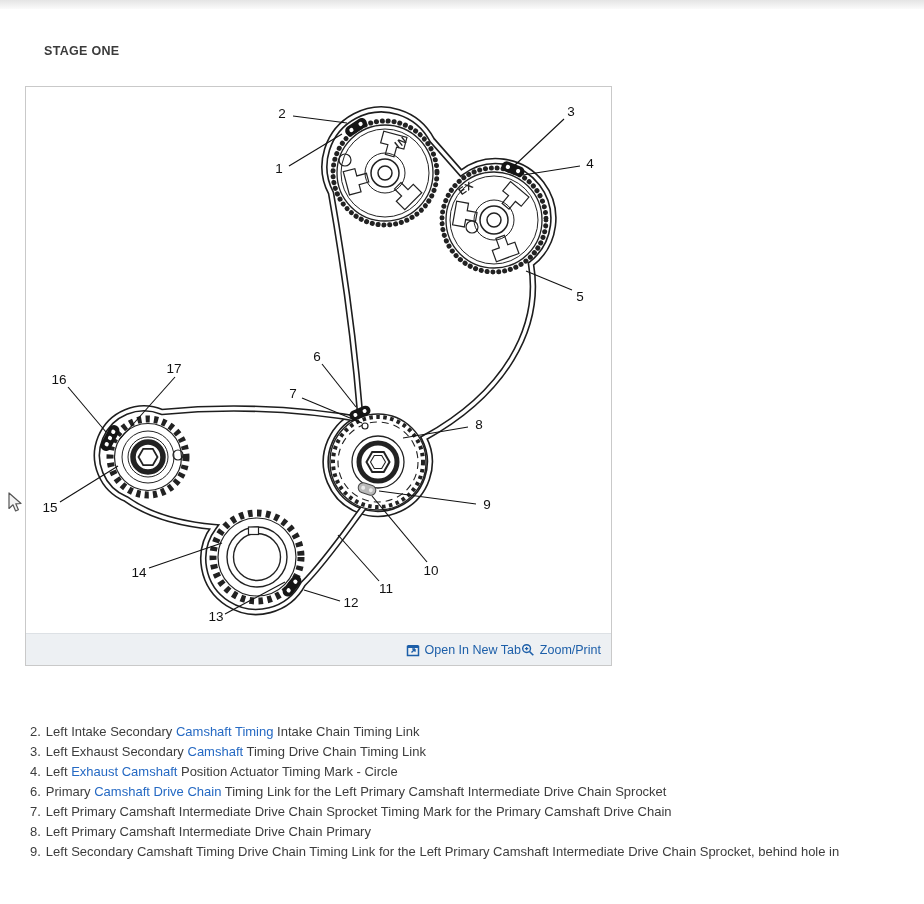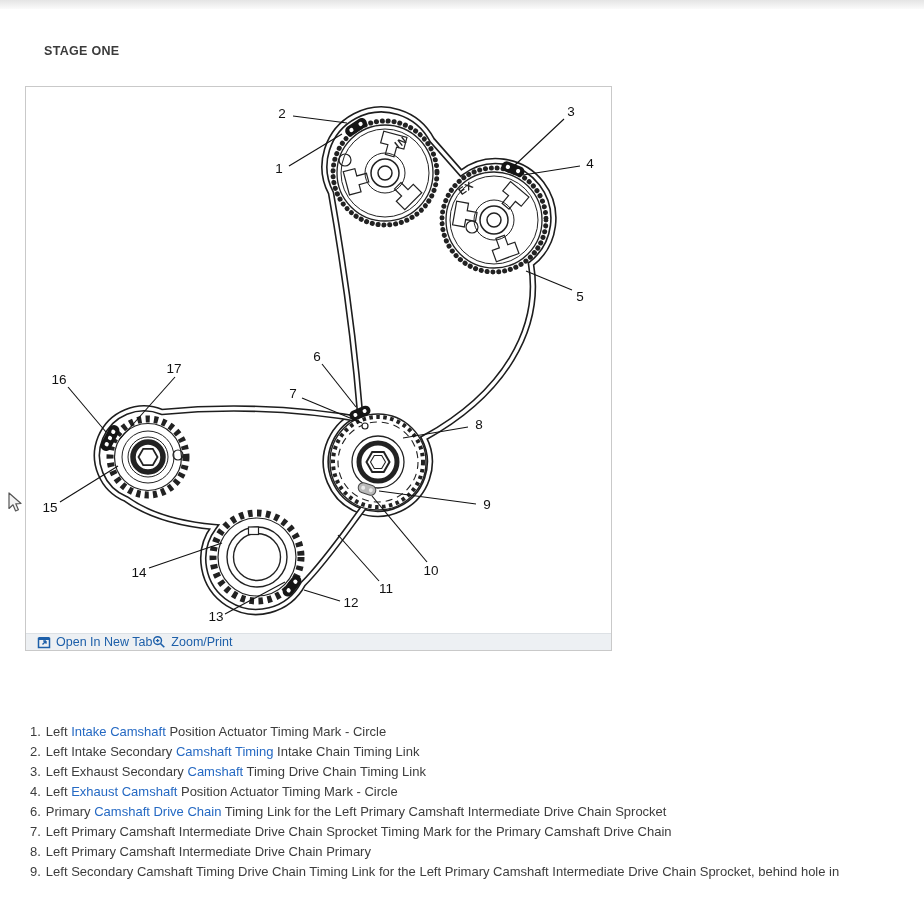--- a/index.html
+++ b/index.html
@@ -15,22 +15,22 @@
     width:924px;height:904px;position:relative;background:#fff;overflow:hidden;
     font-family:"Liberation Sans",sans-serif;color:var(--text);
   }
   .top-shade{position:absolute;left:0;top:0;width:924px;height:9px;
     background:linear-gradient(#e4e4e4,#fbfbfb);}
   .stage-title{position:absolute;left:28px;top:28px;margin:16px;
     font-size:12.5px;font-weight:bold;color:var(--heading);letter-spacing:.3px;}
   .figure-panel{position:absolute;left:25px;top:86px;width:587px;
     border:1px solid #c9c9c9;background:#fff;}
   .diagram-svg{display:block;background:#fff;}
-  .figure-bar{height:17px;background:#edf0f3;border-top:1px solid #dde1e5;
-    display:flex;align-items:center;justify-content:flex-start;padding:0 10px 0 11px;}
+  .figure-bar{height:32px;background:#edf0f3;border-top:1px solid #dde1e5;
+    display:flex;align-items:center;justify-content:flex-end;padding:0 10px 0 11px;}
   .bar-link{display:flex;align-items:center;gap:5px;color:var(--toolbar-blue);
     font-size:12.5px;text-decoration:none;cursor:pointer;}
   .bar-link svg{display:block;}
   .legend{position:absolute;left:30px;top:722px;font-size:13px;color:var(--text);}
   .legend-item{line-height:20px;white-space:nowrap;}
   .legend-item .num{margin-right:5px;}
   .lnk{color:var(--link-blue);cursor:pointer;}
   .cursor{position:absolute;left:8px;top:492px;pointer-events:none;}
   
   .chain-out{fill:none;stroke:var(--line);stroke-width:6.6px;}
@@ -207,21 +207,20 @@
         <circle cx="5.6" cy="5.6" r="3.9" fill="none" stroke="#1d5fa9" stroke-width="1.4"></circle>
         <path d="M5.6 3.9 V7.3 M3.9 5.6 H7.3" stroke="#1d5fa9" stroke-width="1.2"></path>
         <path d="M8.5 8.5 L12.3 12.3" stroke="#1d5fa9" stroke-width="1.6"></path>
       </svg>
       <span>Zoom/Print</span>
     </a>
   </div>
 </div>
 
 <div class="legend" id="legend">
-    <div class="legend-item"><span class="num">1.</span><span>Left </span><span class="lnk">Intake Camshaft</span><span> Position Actuator Timing Mark - Circle</span></div>
     <div class="legend-item"><span class="num">2.</span><span>Left Intake Secondary </span><span class="lnk">Camshaft Timing</span><span> Intake Chain Timing Link</span></div>
     <div class="legend-item"><span class="num">3.</span><span>Left Exhaust Secondary </span><span class="lnk">Camshaft</span><span> Timing Drive Chain Timing Link</span></div>
     <div class="legend-item"><span class="num">4.</span><span>Left </span><span class="lnk">Exhaust Camshaft</span><span> Position Actuator Timing Mark - Circle</span></div>
     <div class="legend-item"><span class="num">6.</span><span>Primary </span><span class="lnk">Camshaft Drive Chain</span><span> Timing Link for the Left Primary Camshaft Intermediate Drive Chain Sprocket</span></div>
     <div class="legend-item"><span class="num">7.</span><span>Left Primary Camshaft Intermediate Drive Chain Sprocket Timing Mark for the Primary Camshaft Drive Chain</span></div>
     <div class="legend-item"><span class="num">8.</span><span>Left Primary Camshaft Intermediate Drive Chain Primary</span></div>
     <div class="legend-item"><span class="num">9.</span><span>Left Secondary Camshaft Timing Drive Chain Timing Link for the Left Primary Camshaft Intermediate Drive Chain Sprocket, behind hole in</span></div>
   </div>
 
 <div class="cursor">

